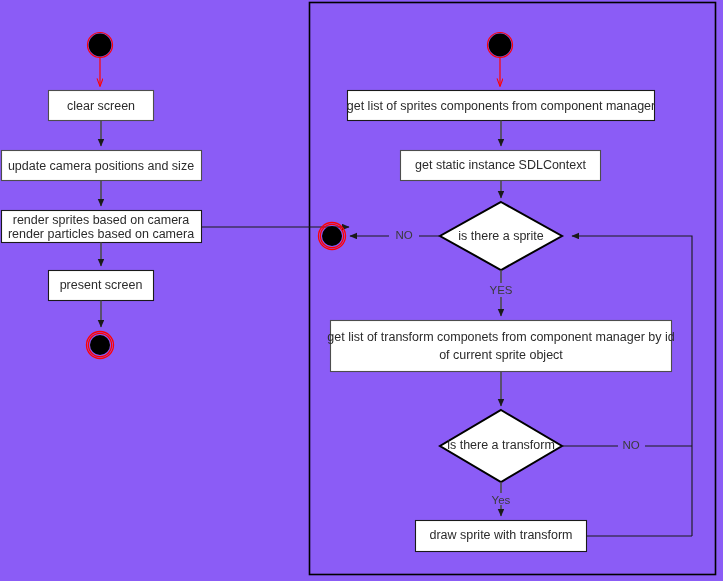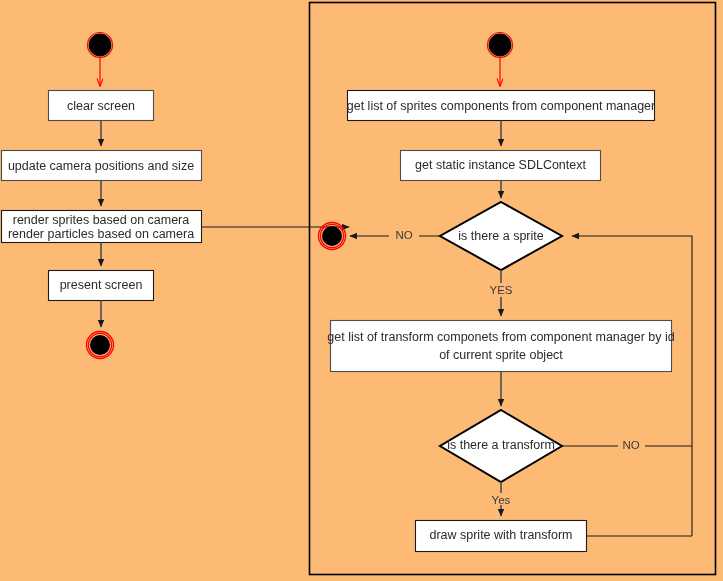--- a/index.html
+++ b/index.html
@@ -8,21 +8,21 @@
     padding: 0;
     background: #ffffff;
   }
   body {
     font-family: "Liberation Sans", sans-serif;
   }
   #diagram-root {
     position: relative;
     width: 723px;
     height: 581px;
-    background: #fdba74;
+    background: #8b5cf6;
     overflow: hidden;
   }
   svg.canvas {
     display: block;
     width: 723px;
     height: 581px;
   }
   .node-text {
     font-family: "Liberation Sans", sans-serif;
     font-size: 12.5px;

